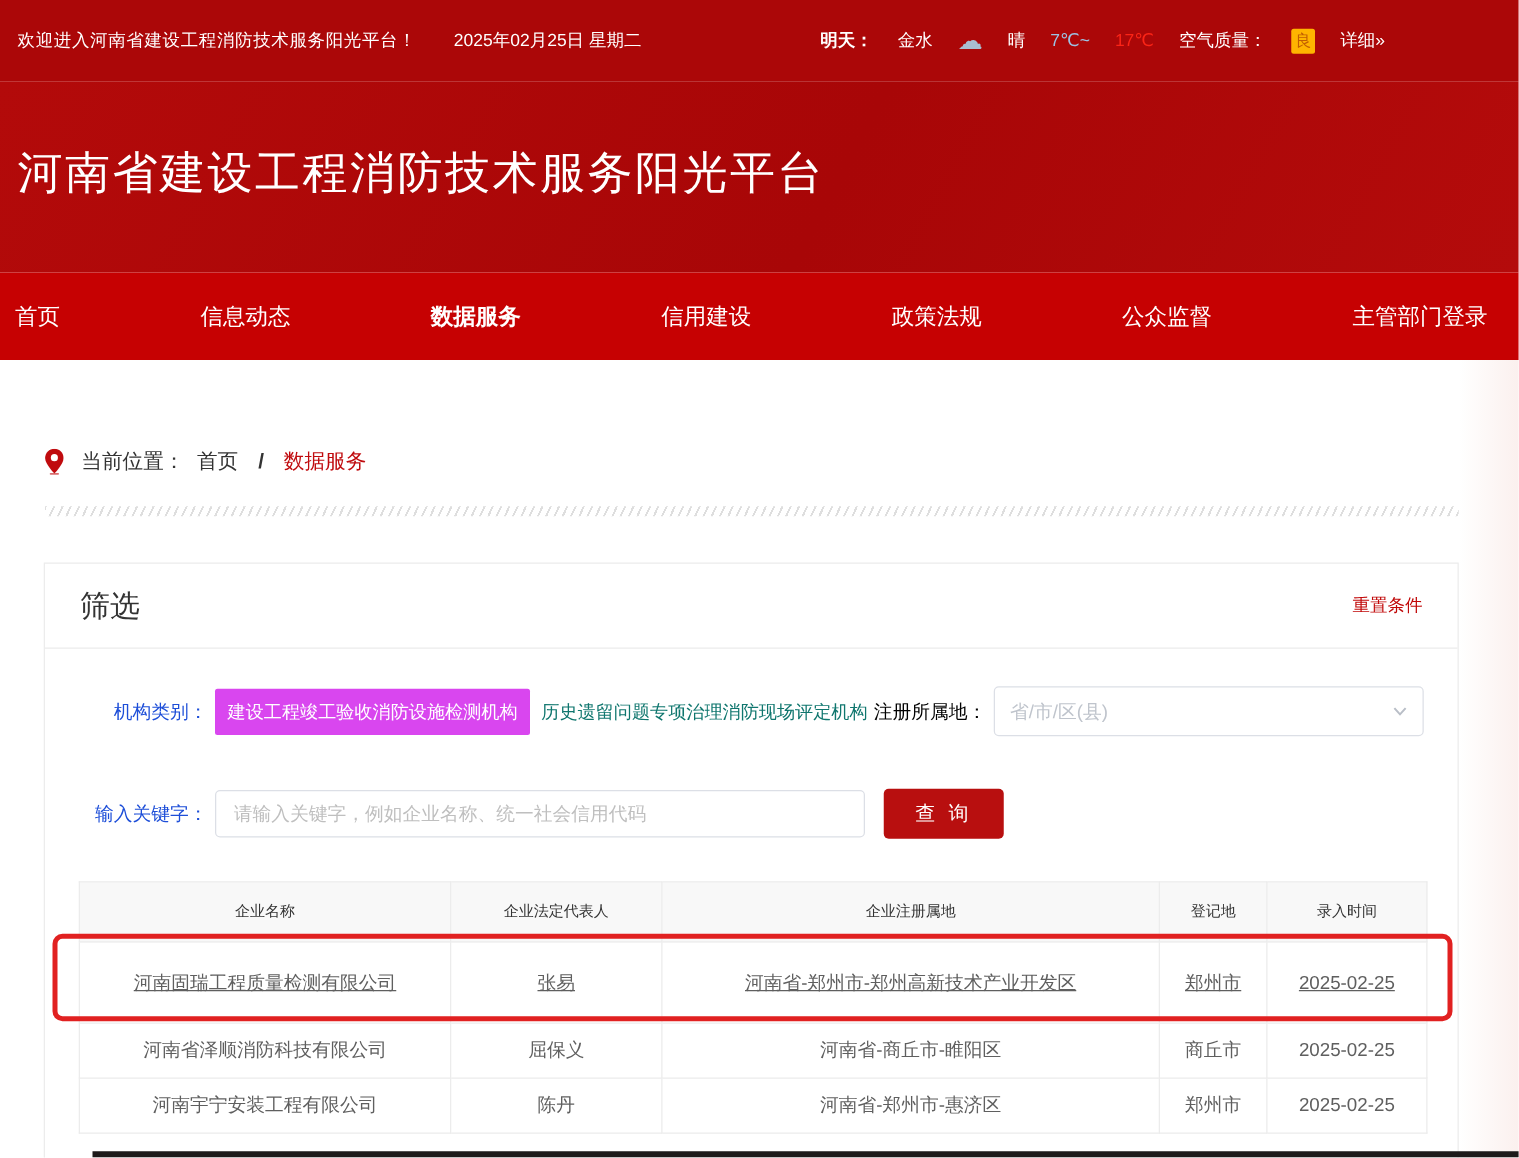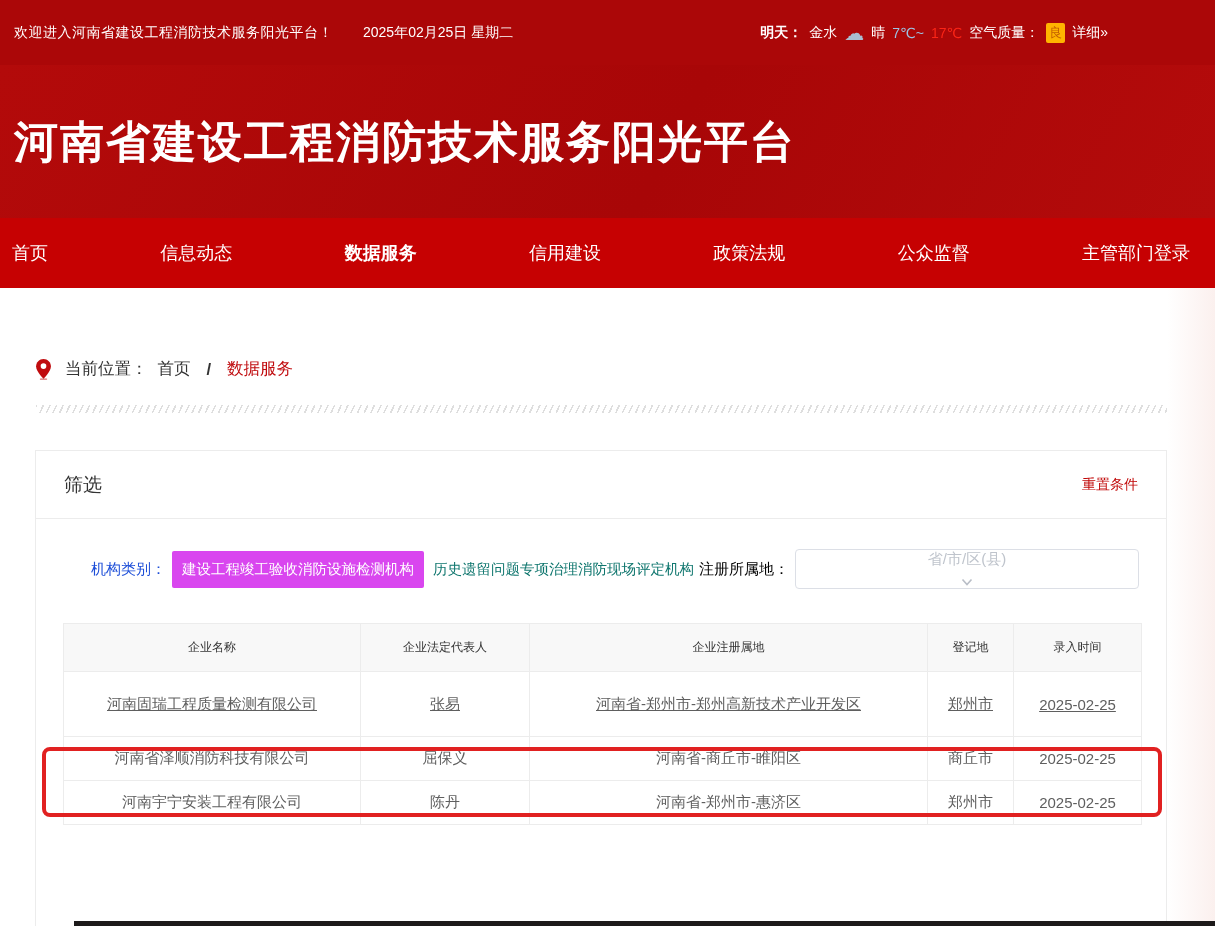--- a/index.html
+++ b/index.html
@@ -3,30 +3,30 @@
 <meta charset="utf-8">
 <style>
   * { margin:0; padding:0; box-sizing:border-box; }
   html,body { width:1215px; height:926px; overflow:hidden; }
   body { font-family:"Liberation Sans","DejaVu Sans",sans-serif; background:#fff; position:relative; }
 
   
   .topbar { height:65px; background:#ab0708; display:flex; align-items:center; color:#fff; font-size:14px; padding-left:14px; }
   .topbar .welcome { letter-spacing:.5px;font-family:Liberation Mono, monospace; }
   .topbar .date { margin-left:30px; }
-  .weather { margin-left:auto; margin-right:107px; display:flex; align-items:center; gap:7px; font-size:14px;justify-content:space-between; }
+  .weather { margin-left:auto; margin-right:107px; display:flex; align-items:center; gap:20px; font-size:14px;justify-content:space-between; }
   .weather .bold { font-weight:bold; }
   .cloud { color:#a9bdd0; font-size:20px; line-height:1; }
   .temp-low { color:#9cc3e4; }
   .temp-high { color:#fb2517; }
   .aqi-badge { background:#ffb400; color:#c25e00; font-size:13px; padding:1px 3px; border-radius:2px; }
 
   
   .banner { height:153px; background:linear-gradient(118deg,#b30a0a 0%,#a80607 55%,#b40b0b 100%); padding:53px 0 0 14px; }
-  .banner h1 { color:#fff; font-size:44px; font-weight:bold; letter-spacing:2px; line-height:1.1; }
+  .banner h1 { color:#fff; font-size:36px; font-weight:normal; letter-spacing:2px; line-height:1.1; }
 
   
   .navbar { height:70px; background:#c60102; display:flex; justify-content:space-between; align-items:center; padding:0 25px 0 12px; }
   .nav-item { color:#fff; font-size:18px; cursor:pointer; white-space:nowrap; }
   .nav-item.active { font-weight:bold; }
 
   
   .page { position:relative; height:638px; background:#fff; }
   .right-strip { position:absolute; top:0; right:0; bottom:0; width:48px; background:linear-gradient(90deg,#ffffff,#fbf0ee); }
 
@@ -35,31 +35,31 @@
   .crumb-current { color:#c00b0e; }
   .crumb-sep { font-weight:bold; padding:0 6px; }
   .crumb-home { cursor:pointer; }
 
   .hatch-divider { position:absolute; top:117px; left:36px; width:1131px; height:8px;
     background:repeating-linear-gradient(115deg,#dedede 0 1.5px,transparent 1.5px 6px); }
 
   
   .card { position:absolute; top:162px; left:35px; width:1132px; height:600px; border:1px solid #ececec; background:#fff; }
   .card-header { height:68px; display:flex; align-items:center; justify-content:space-between; padding:0 28px; border-bottom:1px solid #ececec; }
-  .card-title { font-size:19px; color:#333; }
+  .card-title { font-size:24px; color:#333; }
   .reset-link { font-size:14px; color:#c00606; cursor:pointer; }
 
   .filter-row { display:flex; align-items:center; margin-right:27px; }
   .filter-row.row1 { margin-top:30px; }
   .filter-row.row2 { margin-top:42px; }
   .f-label { width:130px; text-align:right; font-size:15px; color:#1d4ed8; flex:none; }
   .chip-active { margin-left:6px; background:#d946ef; color:#fff; font-size:14.5px; padding:9px 10px; border-radius:2px; cursor:pointer; white-space:nowrap; }
   .chip-plain { margin-left:9px; color:#0f766e; font-size:14.5px; cursor:pointer; white-space:nowrap; }
   .region-label { margin-left:auto; width:95px; text-align:right; font-size:15px; color:#000000; flex:none; }
-  .select-box { margin-left:6px; width:367px; height:40px; border:1px solid #dcdfe6; border-radius:4px; display:flex; align-items:center; padding:0 12px; cursor:pointer; background:#fff;flex-direction:column; }
+  .select-box { margin-left:6px; width:367px; height:40px; border:1px solid #dcdfe6; border-radius:4px; display:flex; align-items:center; padding:0 12px; cursor:pointer; background:#fff; }
   .select-placeholder { color:#bfc4cc; font-size:15px; flex:1; }
   .chev { width:12px; height:12px; color:#b9bec7; }
   .kw-input { margin-left:6px; width:520px; height:38px; border:1px solid #dcdfe6; border-radius:4px; padding:0 14px; font-size:15px; color:#333; outline:none; font-family:inherit; }
   .kw-input::placeholder { color:#bfbfbf; }
   .search-btn { margin-left:15px; width:96px; height:40px; background:#b80f0f; color:#fff; font-size:16px; border:none; border-radius:4px; cursor:pointer; letter-spacing:3px; font-family:inherit; }
 
   
   .tbl { margin:34px 0 0 27px; width:1078px; border-collapse:collapse; table-layout:fixed; }
   .tbl th { height:48px; background:#f8f8f8; font-weight:normal; font-size:12px; color:#333; border:1px solid #ececec; }
   .tbl td { font-size:15px; color:#5f5f5f; text-align:center; border:1px solid #ececec; padding:0 6px; }
@@ -135,20 +135,25 @@
       <span class="chip-plain">历史遗留问题专项治理消防现场评定机构</span>
       <span class="region-label">注册所属地：</span>
       <div class="select-box">
         <span class="select-placeholder">省/市/区(县)</span>
         <svg class="chev" viewBox="0 0 12 12">
           <polyline points="1.5,3.5 6,8.5 10.5,3.5" fill="none" stroke="currentColor" stroke-width="1.6"></polyline>
         </svg>
       </div>
     </div>
 
+    <div class="filter-row row2">
+      <span class="f-label">输入关键字：</span>
+      <input class="kw-input" type="text" placeholder="请输入关键字，例如企业名称、统一社会信用代码" style="">
+      <button class="search-btn">查 询</button>
+    </div>
 
     <table class="tbl">
       <colgroup>
           <col class="c0">
           <col class="c1">
           <col class="c2">
           <col class="c3">
           <col class="c4">
         </colgroup>
       <thead>

